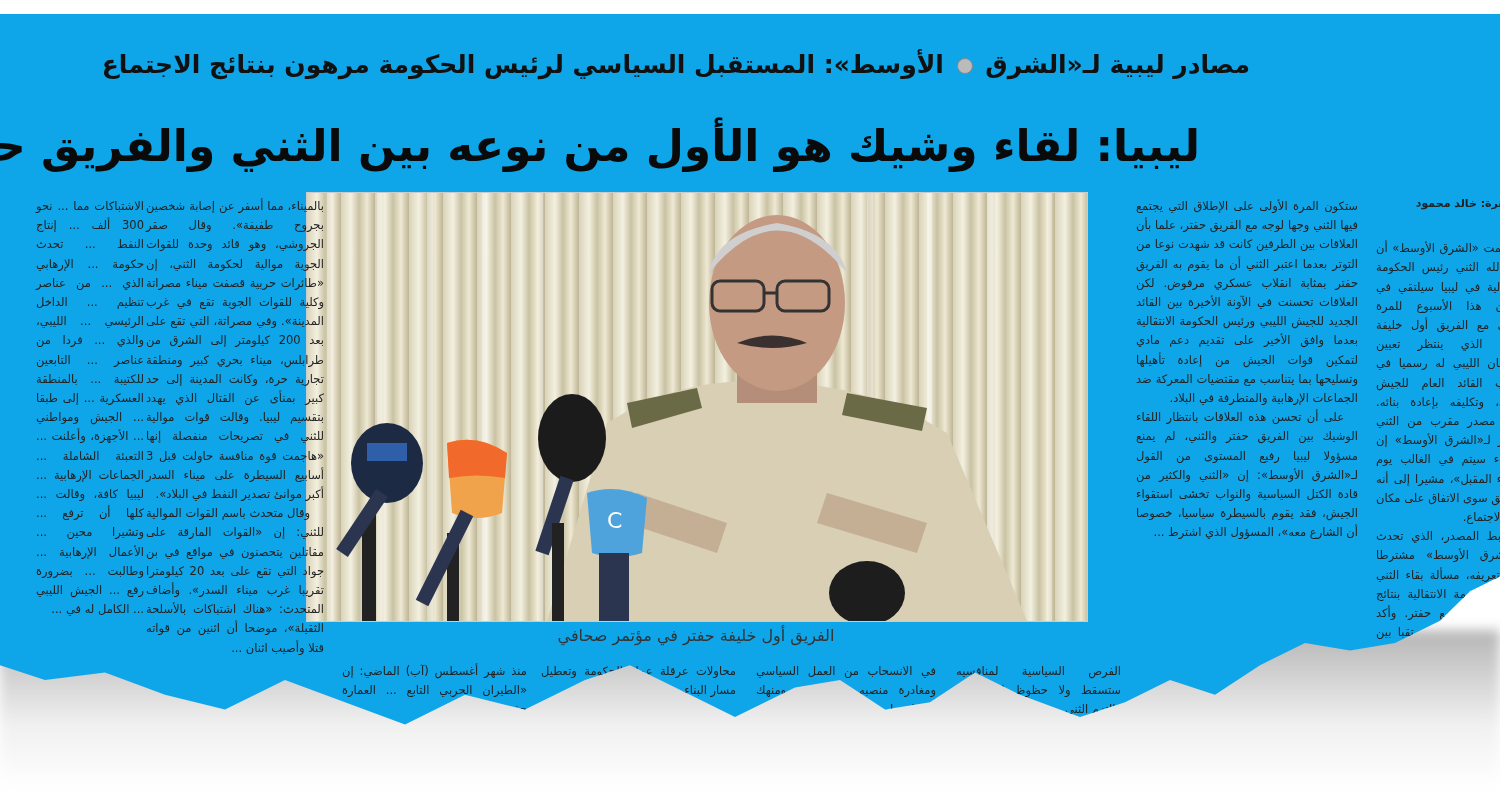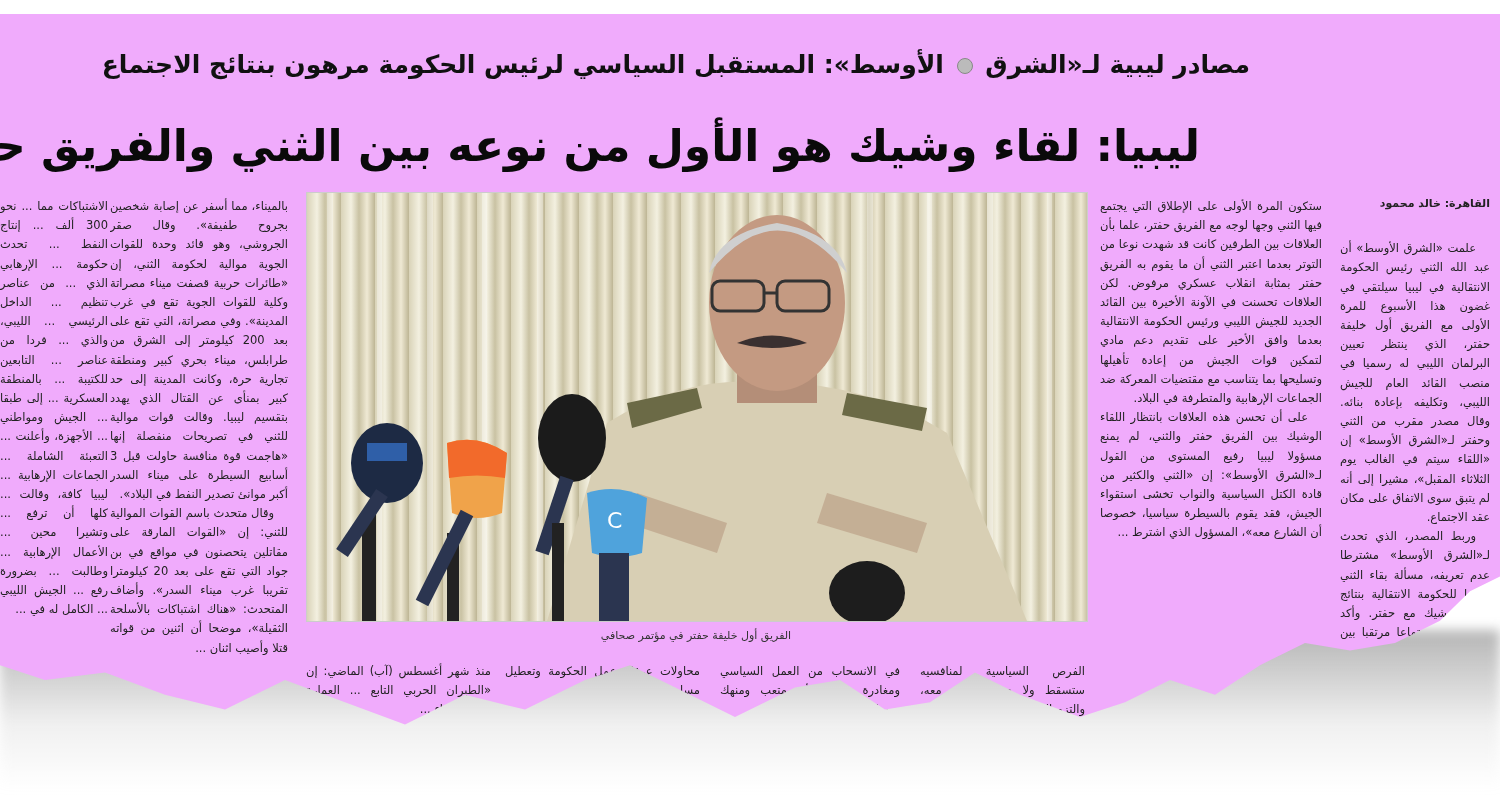--- a/index.html
+++ b/index.html
@@ -4,21 +4,21 @@
   <style>
     html, body { margin: 0; padding: 0; }
     body {
       width: 1500px; height: 811px; overflow: hidden;
       background: #ffffff;
       font-family: "DejaVu Sans", sans-serif;
       position: relative;
     }
     .clipping {
       position: absolute; left: 0; top: 14px; width: 1500px; height: 740px;
-      background: #f0abfc;
+      background: #0ea5e9;
       clip-path: polygon(0% 0%, 100% 0%, 100% 76%, 98% 78%, 96% 82%, 93% 85%, 90% 86%, 87% 85%, 84% 88%, 81% 92%, 78% 90%, 75% 93%, 72% 95%, 68% 92%, 65% 89%, 62% 93%, 59% 94%, 56% 90%, 53% 91%, 49% 95%, 46% 92%, 42% 88%, 39% 90%, 35% 94%, 31% 92%, 27% 96%, 23% 93%, 19% 90%, 15% 94%, 11% 92%, 7% 89%, 3% 90%, 0% 88%);
     }
     .shadow {
       position: absolute; left: 0; top: 630px; width: 1500px; height: 160px;
       background: linear-gradient(to bottom, rgba(120,120,120,0.55), rgba(200,200,200,0.25) 60%, rgba(255,255,255,0));
       filter: blur(6px);
     }
     .kicker {
       position: absolute; left: 250px; top: 40px; width: 1000px; height: 50px;
       direction: rtl; text-align: center;
@@ -32,32 +32,32 @@
     .headline {
       position: absolute; left: 200px; top: 105px; width: 1000px; height: 80px;
       direction: rtl; text-align: center;
       font-family: "DejaVu Sans", sans-serif; font-weight: bold;
       font-size: 44px; color: #0a0a0a; line-height: 80px; white-space: nowrap;
       letter-spacing: -1px;
     }
     .col {
       position: absolute; direction: rtl; text-align: justify;
       font-family: "DejaVu Sans", sans-serif; font-size: 11.5px;
-      line-height: 19.2px; color: #222; overflow: hidden;
+      line-height: 19.2px; color: #222; overflow: hidden; padding-left: 36px;
     }
     .col p { margin: 0 0 0 0; text-indent: 14px; }
     .byline { font-weight: bold; font-size: 11px; margin-bottom: 26px !important; text-indent: 0 !important; }
     .photo {
       position: absolute; left: 306px; top: 192px; width: 780px; height: 428px;
       border: 1px solid #ccc; overflow: hidden;
       background: repeating-linear-gradient(90deg, #d9d3b8 0px, #f3f0e0 10px, #c9c2a3 18px, #efe9d4 26px, #bdb594 34px);
     }
     .caption {
       position: absolute; left: 306px; top: 624px; width: 780px; height: 24px;
-      direction: rtl; text-align: center; font-size: 11px; color: #333;
+      direction: rtl; text-align: center; font-size: 16px; color: #333;
       line-height: 24px;
     }
   </style>
 </head>
 <body>
 
 <div class="shadow"></div>
 
 <div class="clipping">
 

